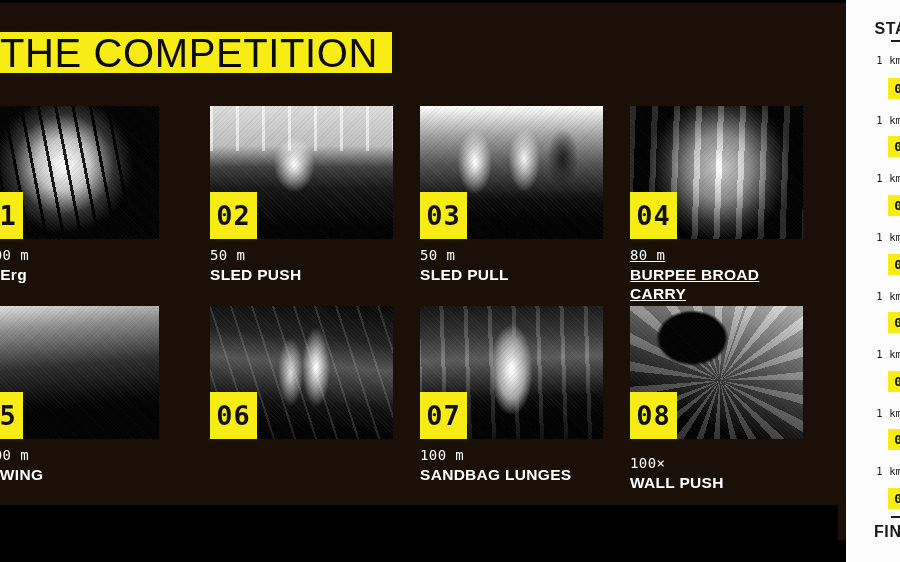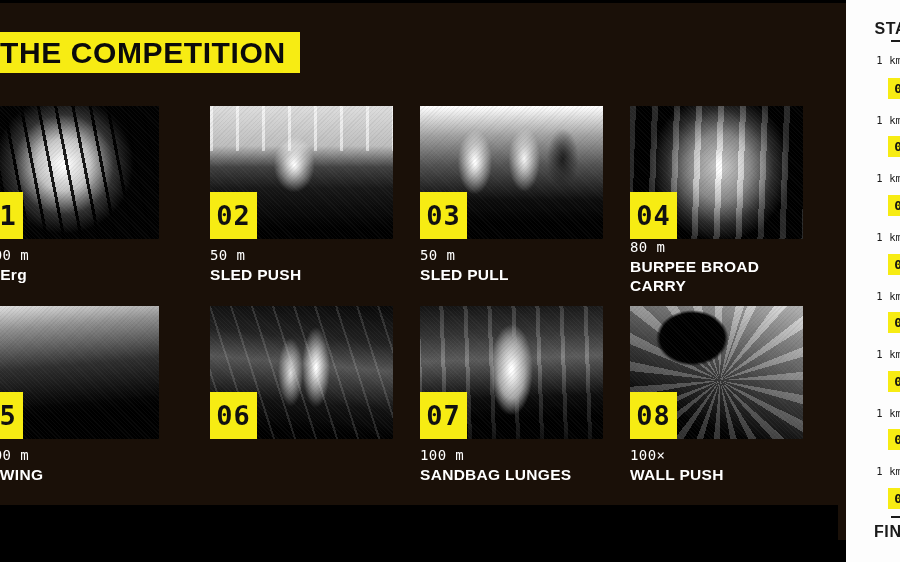--- a/index.html
+++ b/index.html
@@ -23,21 +23,21 @@
 
   
   .title-banner {
     position:absolute; left:-26px; top:32px; height:41px;
     background:#f7ec13;
     padding:0 14px 0 26px;
     display:flex; align-items:center;
     z-index:5;
   }
   .title-banner .title-text {
-    font-size:30px; font-weight:700; color:#0b0b0b;
+    font-size:40px; font-weight:400; color:#0b0b0b;
     letter-spacing:0.6px; line-height:1; white-space:nowrap;
   }
 
   
   .grid { position:absolute; left:0; top:0; width:838px; height:505px; }
   .card { position:absolute; }
   .card-thumb {
     position:absolute; left:0; top:0;
     overflow:hidden;
     background:#0d0d0d;
@@ -201,21 +201,21 @@
         <div class="cap-name">SLED PULL</div>
       </div>
     </div>
 
     <div class="card" style="left:630px;top:106px;width:183px;">
       <div class="card-thumb" style="width:173px;height:133px;">
         <div class="ph ph4"></div>
         <div class="grain"></div>
       </div>
       <div class="badge" style="left:0px;top:86px;width:47px;height:47px;">04</div>
-      <div class="card-caption" style="top:132px;">
+      <div class="card-caption" style="top:140px;text-decoration:underline;">
         <div class="cap-dist">80 m</div>
         <div class="cap-name">BURPEE BROAD</div>
         <div class="cap-name">CARRY</div>
       </div>
     </div>
 
     <div class="card" style="left:-24px;top:306px;width:183px;">
       <div class="card-thumb" style="width:183px;height:133px;">
         <div class="ph ph5"></div>
         <div class="grain"></div>
@@ -248,21 +248,21 @@
         <div class="cap-name">SANDBAG LUNGES</div>
       </div>
     </div>
 
     <div class="card" style="left:630px;top:306px;width:183px;">
       <div class="card-thumb" style="width:173px;height:133px;">
         <div class="ph ph8"></div>
         <div class="grain"></div>
       </div>
       <div class="badge" style="left:0px;top:86px;width:47px;height:47px;">08</div>
-      <div class="card-caption" style="top:140px;">
+      <div class="card-caption" style="top:148px;">
         <div class="cap-dist">100×</div>
         <div class="cap-name">WALL PUSH</div>
       </div>
     </div>
 
   </div>
 
   <div class="sidebar">
     <div class="sb-inner">
 

